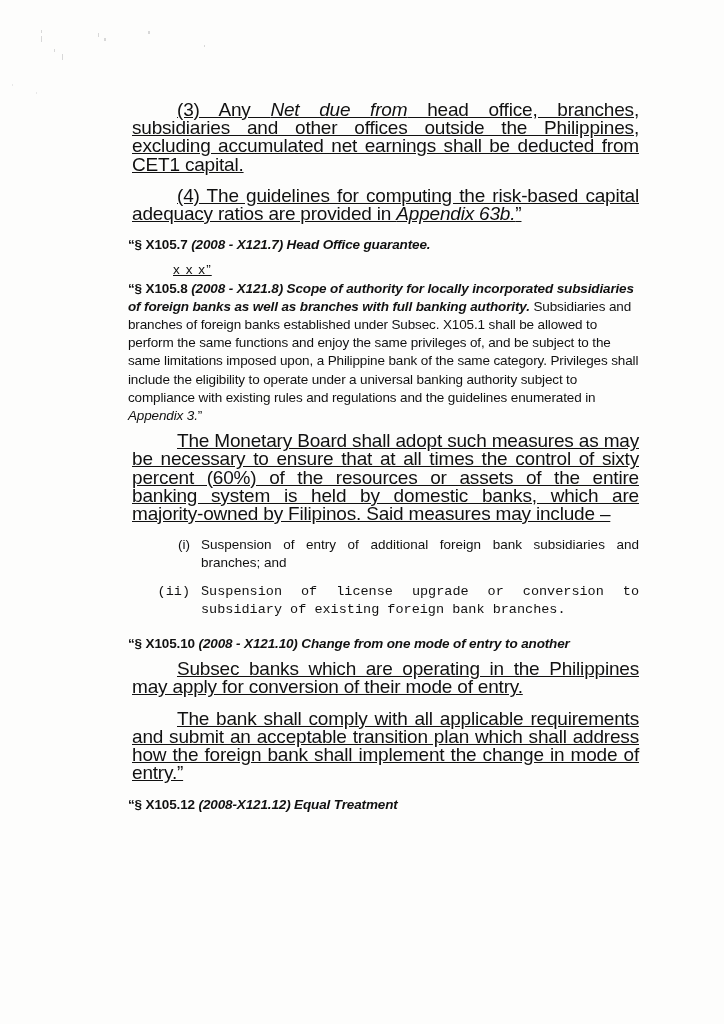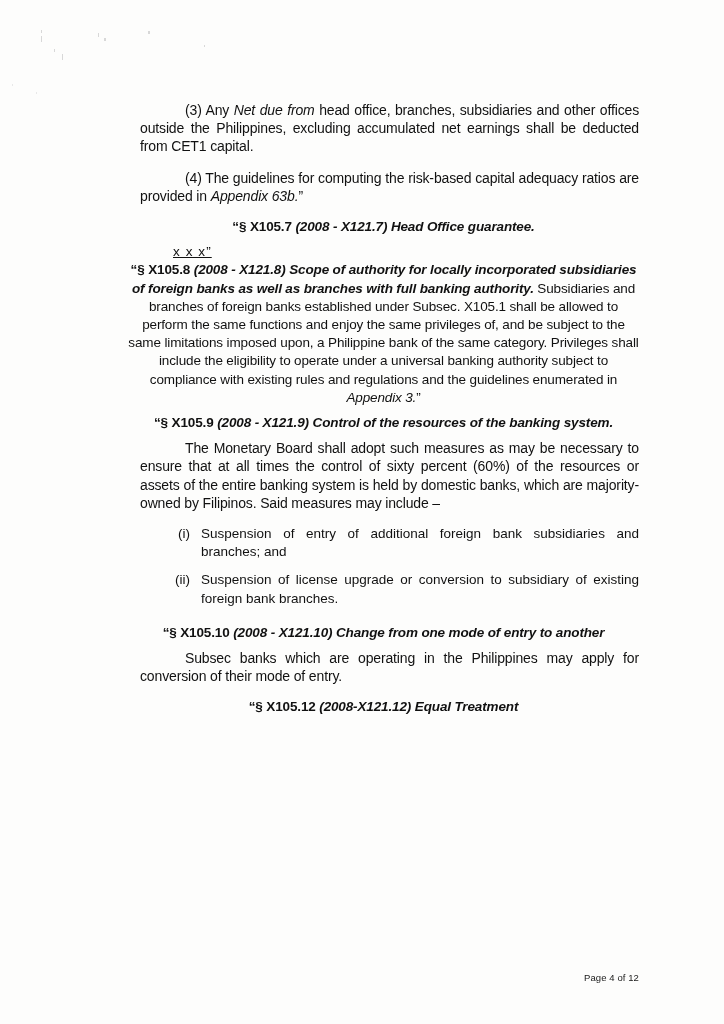--- a/index.html
+++ b/index.html
@@ -31,35 +31,36 @@
     background: #b9b9b9;
     opacity: .55;
   }
   .content {
     position: absolute;
     left: 128px;
     top: 101px;
     width: 511px;
   }
   p.para {
-    margin: 0 0 13px 12px;
-    font-size: 14px;
+    margin: 0 0 13px 4px;
+    font-size: 19px;
     line-height: 18.2px;
     text-align: justify;
     text-justify: inter-word;
     text-indent: 45px;
     letter-spacing: -0.01em;
+    text-decoration: underline;
   }
   .it { font-style: italic; }
   h2.heading {
     margin: 0 0 7px 0;
     font-size: 13.5px;
     line-height: 18.2px;
     font-weight: bold;
-    text-align: center;
+    text-align: left;
     text-indent: 0;
     letter-spacing: -0.01em;
   }
   h2.heading .sec { font-style: normal; }
   h2.heading .ttl { font-style: italic; }
   .heading-gap-lg { margin-top: 22px; }
   .heading-gap-md { margin-top: 17px; }
   .xxx {
     margin: 0;
     font-size: 13.5px;
@@ -76,21 +77,21 @@
   }
   ol.romanlist li {
     position: relative;
     font-size: 13.5px;
     line-height: 18.2px;
     text-align: justify;
     text-justify: inter-word;
     padding-left: 73px;
     margin-bottom: 10px;
   }
-  ol.romanlist li:last-child { margin-bottom: 16px; }
+  ol.romanlist li:last-child { margin-bottom: 16px; font-family: Liberation Mono, monospace; }
   ol.romanlist li .marker {
     position: absolute;
     left: 0;
     top: 0;
     width: 62px;
     text-align: right;
     font-style: normal;
   }
   .footer {
     position: absolute;
@@ -127,35 +128,34 @@
     <p class="para"><span>(3) Any </span><span class="it">Net due from</span><span> head office, branches, subsidiaries and other offices outside the Philippines, excluding accumulated net earnings shall be deducted from CET1 capital.</span></p>
 
     <p class="para"><span>(4) The guidelines for computing the risk-based capital adequacy ratios are provided in </span><span class="it">Appendix 63b.</span><span>”</span></p>
 
     <h2 class="heading heading-gap-lg"><span class="sec">“§ X105.7 </span><span class="ttl">(2008 - X121.7) Head Office guarantee.</span></h2>
 
     <p class="xxx">x x x”</p>
 
     <h2 class="heading heading-gap-lg"><span class="sec">“§ X105.8 </span><span class="ttl">(2008 - X121.8) Scope of authority for locally incorporated subsidiaries of foreign banks as well as branches with full banking authority.</span><span style="font-weight:normal;font-style:normal;"> Subsidiaries and branches of foreign banks established under Subsec. X105.1 shall be allowed to perform the same functions and enjoy the same privileges of, and be subject to the same limitations imposed upon, a Philippine bank of the same category. Privileges shall include the eligibility to operate under a universal banking authority subject to compliance with existing rules and regulations and the guidelines enumerated in </span><span class="it" style="font-weight:normal;">Appendix 3.</span><span style="font-weight:normal;font-style:normal;">”</span></h2>
 
-    <h2 class="heading heading-gap-lg"><span class="sec">“§ X105.9 </span><span class="ttl">(2008 - X121.9) Control of the resources of the banking system.</span></h2>
 
     <p class="para">The Monetary Board shall adopt such measures as may be necessary to ensure that at all times the control of sixty percent (60%) of the resources or assets of the entire banking system is held by domestic banks, which are majority-owned by Filipinos. Said measures may include –</p>
 
     <ol class="romanlist">
       <li><span class="marker">(i)</span><span>Suspension of entry of additional foreign bank subsidiaries and branches; and</span></li>
       <li><span class="marker">(ii)</span><span>Suspension of license upgrade or conversion to subsidiary of existing foreign bank branches.</span></li>
     </ol>
 
 
     <h2 class="heading heading-gap-md"><span class="sec">“§ X105.10 </span><span class="ttl">(2008 - X121.10) Change from one mode of entry to another</span></h2>
 
     <p class="para">Subsec banks which are operating in the Philippines may apply for conversion of their mode of entry.</p>
 
+    <p class="para">The bank shall comply with all applicable requirements and submit an acceptable transition plan which shall address how the foreign bank shall implement the change in mode of entry.”</p>
 
     <h2 class="heading heading-gap-md"><span class="sec">“§ X105.12 </span><span class="ttl">(2008-X121.12) Equal Treatment</span></h2>
 
 
   </div>
 
-  <div class="footer">Page 4 of 12</div>
 
 </div>
 
 </body></html>

